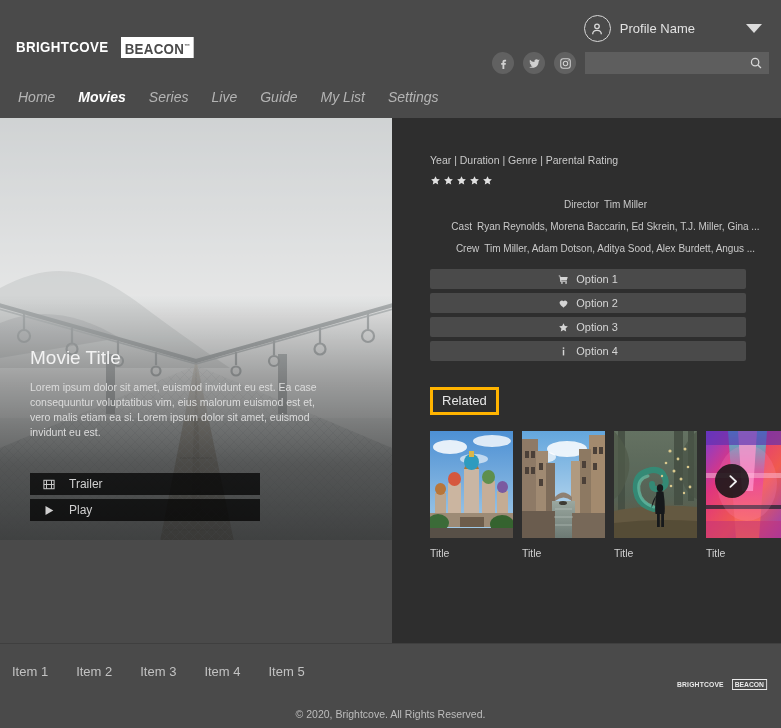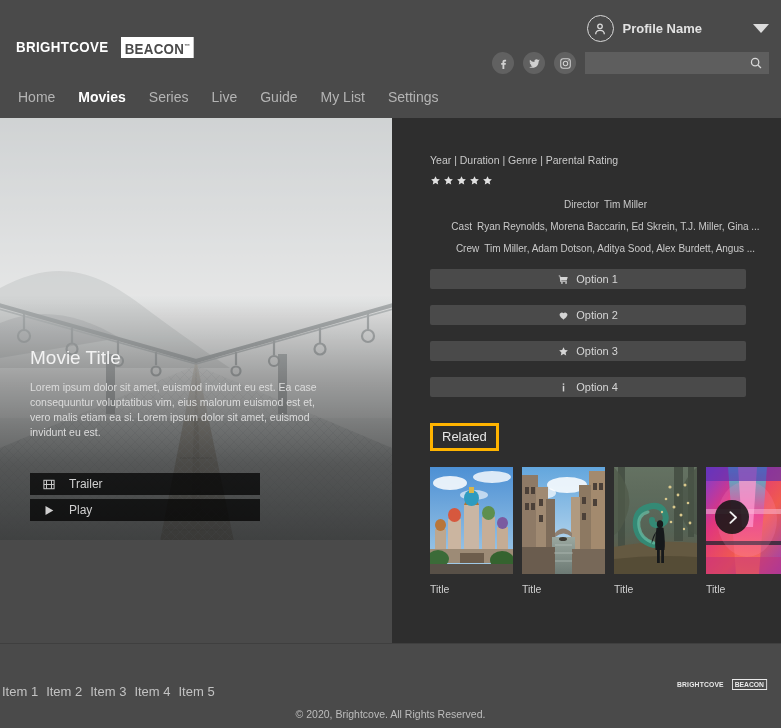--- a/index.html
+++ b/index.html
@@ -22,21 +22,21 @@
     transform: scaleX(0.92); transform-origin: left center;
   }
   .logo-badge {
     background: #ffffff; color: #4a4a4a; font-weight: bold; font-size: 14.5px;
     letter-spacing: 0.3px; padding: 1px 4px 1px 4px; margin-left: 4px;
     line-height: 17px; position: relative;
     transform: scaleX(0.92); transform-origin: left center;
   }
   .logo-badge .tm { font-size: 6px; vertical-align: super; }
 
-  .profile { position: absolute; right: 12px; top: 15px; display: flex; align-items: center; gap: 9px; font-weight: bold; }
+  .profile { position: absolute; right: 19px; top: 15px; display: flex; align-items: center; gap: 9px; }
   .profile-avatar {
     width: 27px; height: 27px; border-radius: 50%;
     border: 1.6px solid #d8d8d8; display: flex; align-items: center;
     justify-content: center; background: transparent;
   }
   .profile-name { color: #e2e2e2; font-size: 13px; }
   .chev-down { width: 0; height: 0; border-left: 8px solid transparent;
     border-right: 8px solid transparent; border-top: 9px solid #dcdcdc; margin-left: 42px; }
 
   .header-row2 { position: absolute; right: 12px; top: 52px; display: flex; align-items: center; gap: 9px; }
@@ -47,21 +47,21 @@
   .searchbox {
     width: 184px; height: 22px; background: #5e5e5e; position: relative; display: flex;
     align-items: center; padding: 0 6px;
   }
   .searchbox input {
     flex: 1; background: transparent; border: none; outline: none;
     color: #e0e0e0; font-size: 11px; font-family: "Liberation Sans", sans-serif;
   }
   .search-icn { width: 14px; height: 14px; flex: 0 0 auto; }
 
-  .nav { position: absolute; left: 18px; top: 89px; display: flex; gap: 23px; }
+  .nav { position: absolute; left: 18px; top: 89px; display: flex; gap: 23px; font-style: italic; }
   .nav-item { color: #b4b4b4; font-size: 14px; cursor: pointer; }
   .nav-item.active { color: #ffffff; font-weight: bold; }
 
   
   .main { position: relative; height: 525px; display: flex; }
 
   
   .hero { position: relative; width: 392px; height: 422px; overflow: hidden; background: #0f172a; }
   .hero-bg { position: absolute; inset: 0; }
   .hero-overlay {
@@ -80,21 +80,21 @@
 
   
   .detail { flex: 1; background: #2e2e2e; position: relative; padding: 36px 0 0 38px; }
   .meta-line { color: #c9c9c9; font-size: 10.5px; margin-bottom: 9px; }
   .stars { display: flex; gap: 2px; margin-bottom: 13px; }
   .credit { color: #c9c9c9; font-size: 10px; margin-bottom: 11px; text-align: center; }
   .credit .k { margin-right: 5px; }
 
   .options { margin-top: 15px; width: 316px; }
   .opt-btn {
-    height: 20px; background: #4a4a4a; margin-bottom: 16px; border-radius: 2px;
+    height: 20px; background: #4a4a4a; margin-bottom: 4px; border-radius: 2px;
     display: flex; align-items: center; justify-content: center; gap: 7px; cursor: pointer;
   }
   .opt-btn span.lbl { color: #d5d5d5; font-size: 11px; }
 
   .related-wrap { margin-top: 26px; }
   .related-label {
     display: inline-block; color: #e6e6e6; font-size: 13px;
     border: 3px solid #ffb400; padding: 3px 9px 4px 9px; background: #2e2e2e;
   }
 
@@ -103,21 +103,21 @@
   .thumb-img { width: 83px; height: 107px; overflow: hidden; position: relative; background: #555; }
   .thumb-title { color: #cfcfcf; font-size: 10.5px; margin-top: 9px; }
   .next-btn {
     position: absolute; left: 285px; top: 33px; width: 34px; height: 34px;
     border-radius: 50%; background: rgba(20,20,20,0.88);
     display: flex; align-items: center; justify-content: center; cursor: pointer; z-index: 5;
   }
 
   
   .footer { position: relative; height: 85px; background: #4a4a4a; border-top: 1px solid #3f3f3f; }
-  .footer-links { position: absolute; left: 2px; top: 20px; display: flex; gap: 8px; margin-top: 20px; }
+  .footer-links { position: absolute; left: 12px; top: 20px; display: flex; gap: 28px; }
   .footer-link { color: #c2c2c2; font-size: 13px; cursor: pointer; }
   .footer-logo { position: absolute; right: 10px; top: 35px; display: flex; align-items: center; }
   .fl-word { color: #e9e9e9; font-weight: bold; font-size: 7.5px; letter-spacing: 0.2px;
     transform: scaleX(0.9); transform-origin: left center; }
   .fl-badge { color: #e9e9e9; font-weight: bold; font-size: 7.5px; border: 1px solid #e9e9e9;
     padding: 0px 2px; margin-left: 3px; transform: scaleX(0.9); transform-origin: left center; }
   .copyright { position: absolute; left: 0; right: 0; top: 64px; text-align: center;
     color: #bdbdbd; font-size: 10.5px; }
 </style>
 </head>

